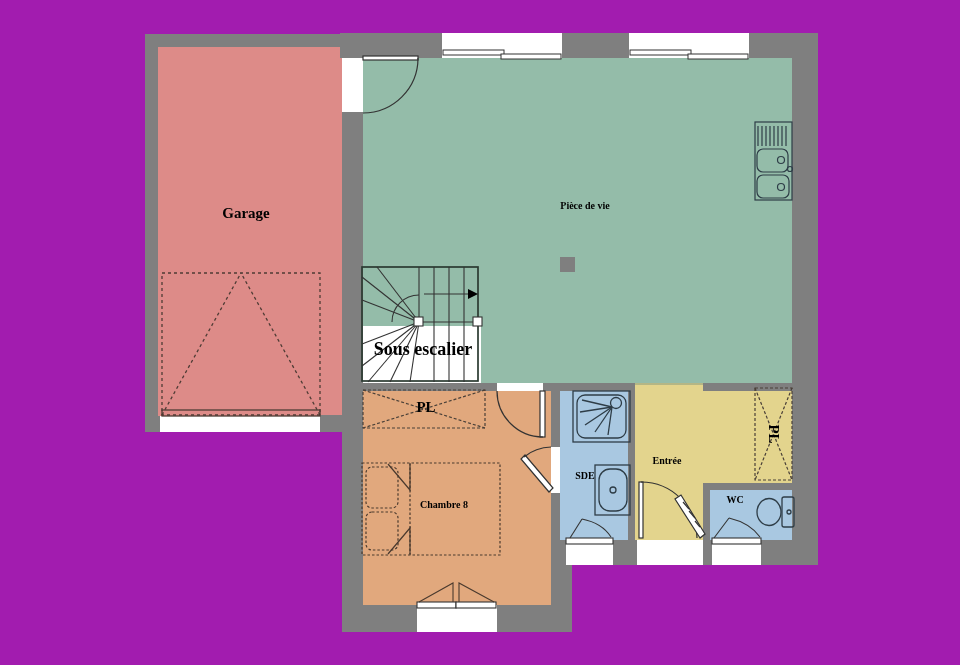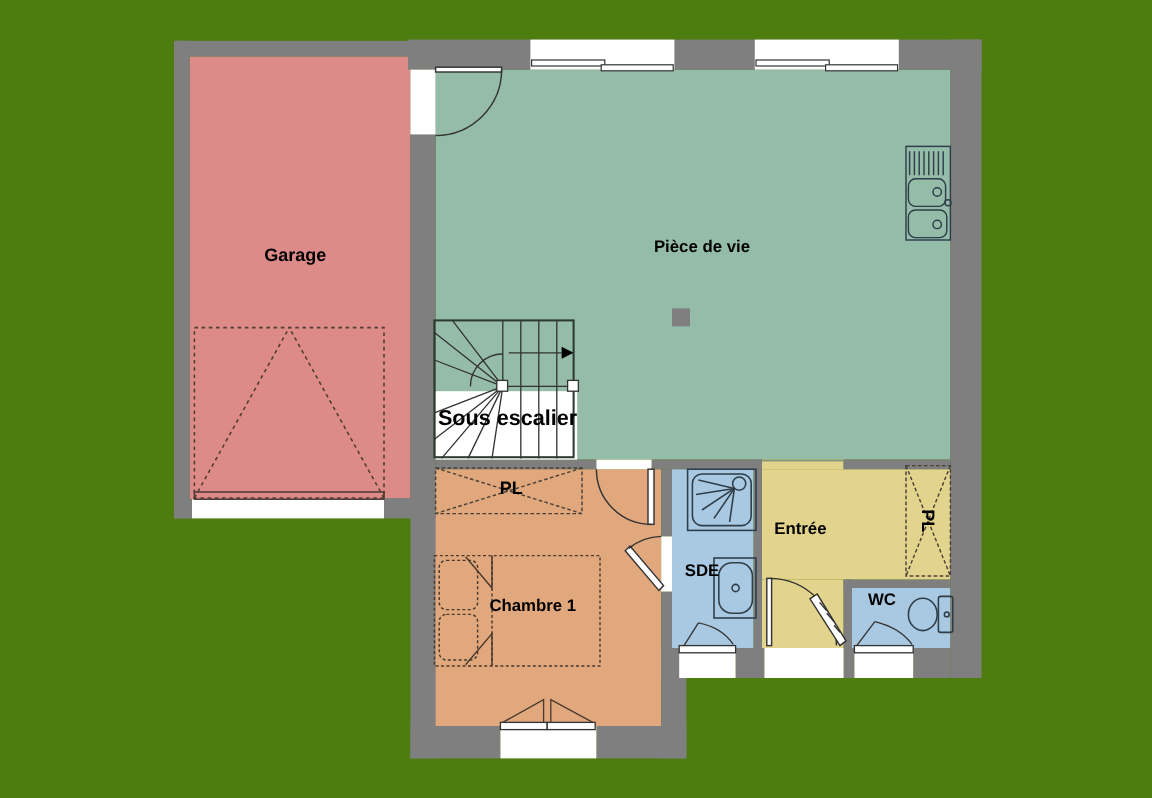--- a/index.html
+++ b/index.html
@@ -1,23 +1,23 @@
 <!DOCTYPE html>
 <html><head>
 <meta charset="utf-8">
 <style>
   html,body{margin:0;padding:0;background:#ffffff;}
-  .canvas{position:relative;width:960px;height:665px;background:#4d7c0f;
-          font-family:Liberation Sans, sans-serif;overflow:hidden;}
+  .canvas{position:relative;width:960px;height:665px;background:#a21caf;
+          font-family:Liberation Serif, serif;overflow:hidden;}
   .room,.wall,.opening{position:absolute;}
   .wall{background:#7f7f7f;}
   .opening{background:#ffffff;}
   .overlay{position:absolute;left:0;top:0;width:960px;height:665px;pointer-events:none;}
   .lbl{position:absolute;transform:translate(-50%,-50%);font-weight:bold;
-       font-size:14px;color:#000;white-space:nowrap;letter-spacing:0;}
+       font-size:10px;color:#000;white-space:nowrap;letter-spacing:0;}
   .lbl.big{font-size:15px;}
   .lbl.rot{transform:translate(-50%,-50%) rotate(90deg);font-size:15px;}
 </style>
 </head>
 <body>
 
 <div class="canvas">
 
   <div class="room" style="left: 158px; top: 47px; width: 184px; height: 369px; background-color: rgb(221, 139, 136);"></div>
   <div class="room" style="left: 363px; top: 58px; width: 429px; height: 325px; background-color: rgb(148, 188, 169);"></div>
@@ -214,18 +214,18 @@
       <path d="M 494 602 L 459 583 L 459 602"></path>
     </g>
 
     <rect x="560" y="257" width="15" height="15" fill="#7f7f7f" stroke="none"></rect>
   </svg>
 
   <div class="lbl big" style="left:246px;top:213px;">Garage</div>
   <div class="lbl" style="left:585px;top:205px;">Pièce de vie</div>
   <div class="lbl" style="left:423px;top:349px;font-size:18px;">Sous escalier</div>
   <div class="lbl big" style="left:426px;top:407px;">PL</div>
-  <div class="lbl" style="left:444px;top:504px;">Chambre 1</div>
+  <div class="lbl" style="left:444px;top:504px;">Chambre 8</div>
   <div class="lbl" style="left:585px;top:463px;margin-top:12px;">SDE</div>
-  <div class="lbl" style="left:667px;top:440px;">Entrée</div>
+  <div class="lbl" style="left:667px;top:460px;">Entrée</div>
   <div class="lbl rot" style="left:773px;top:434px;">PL</div>
   <div class="lbl" style="left:735px;top:499px;">WC</div>
 </div>
 
 </body></html>

